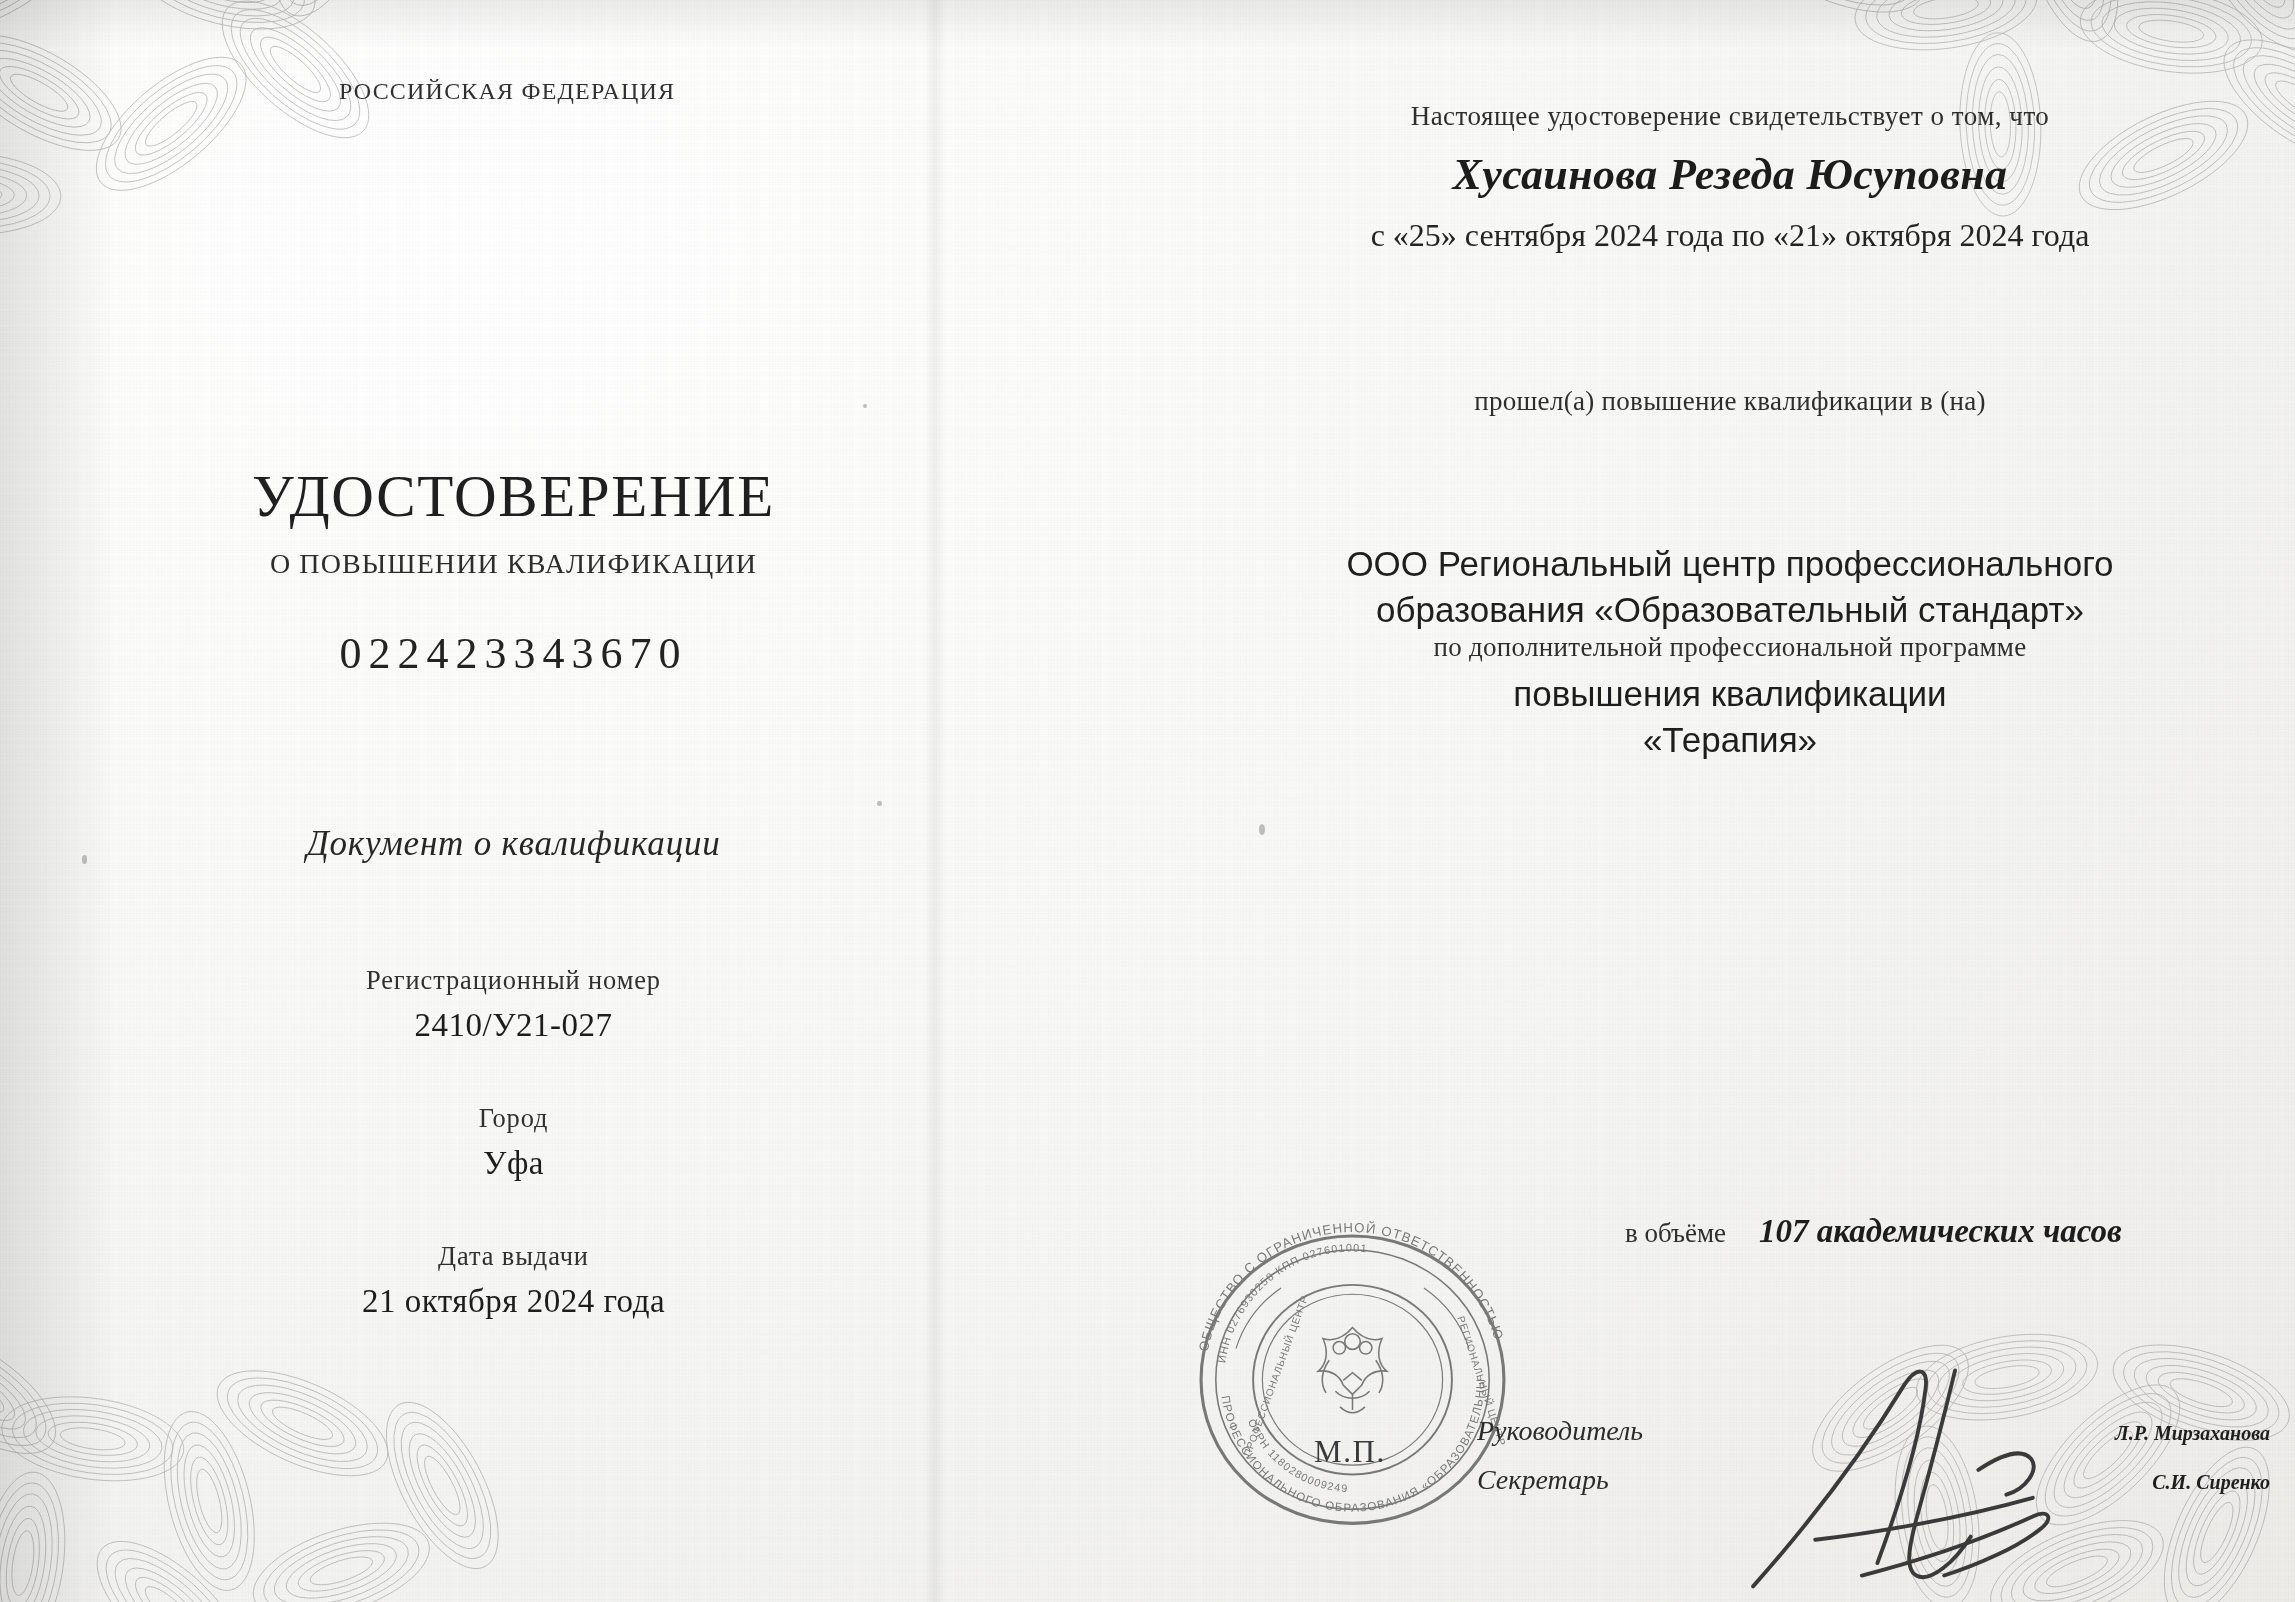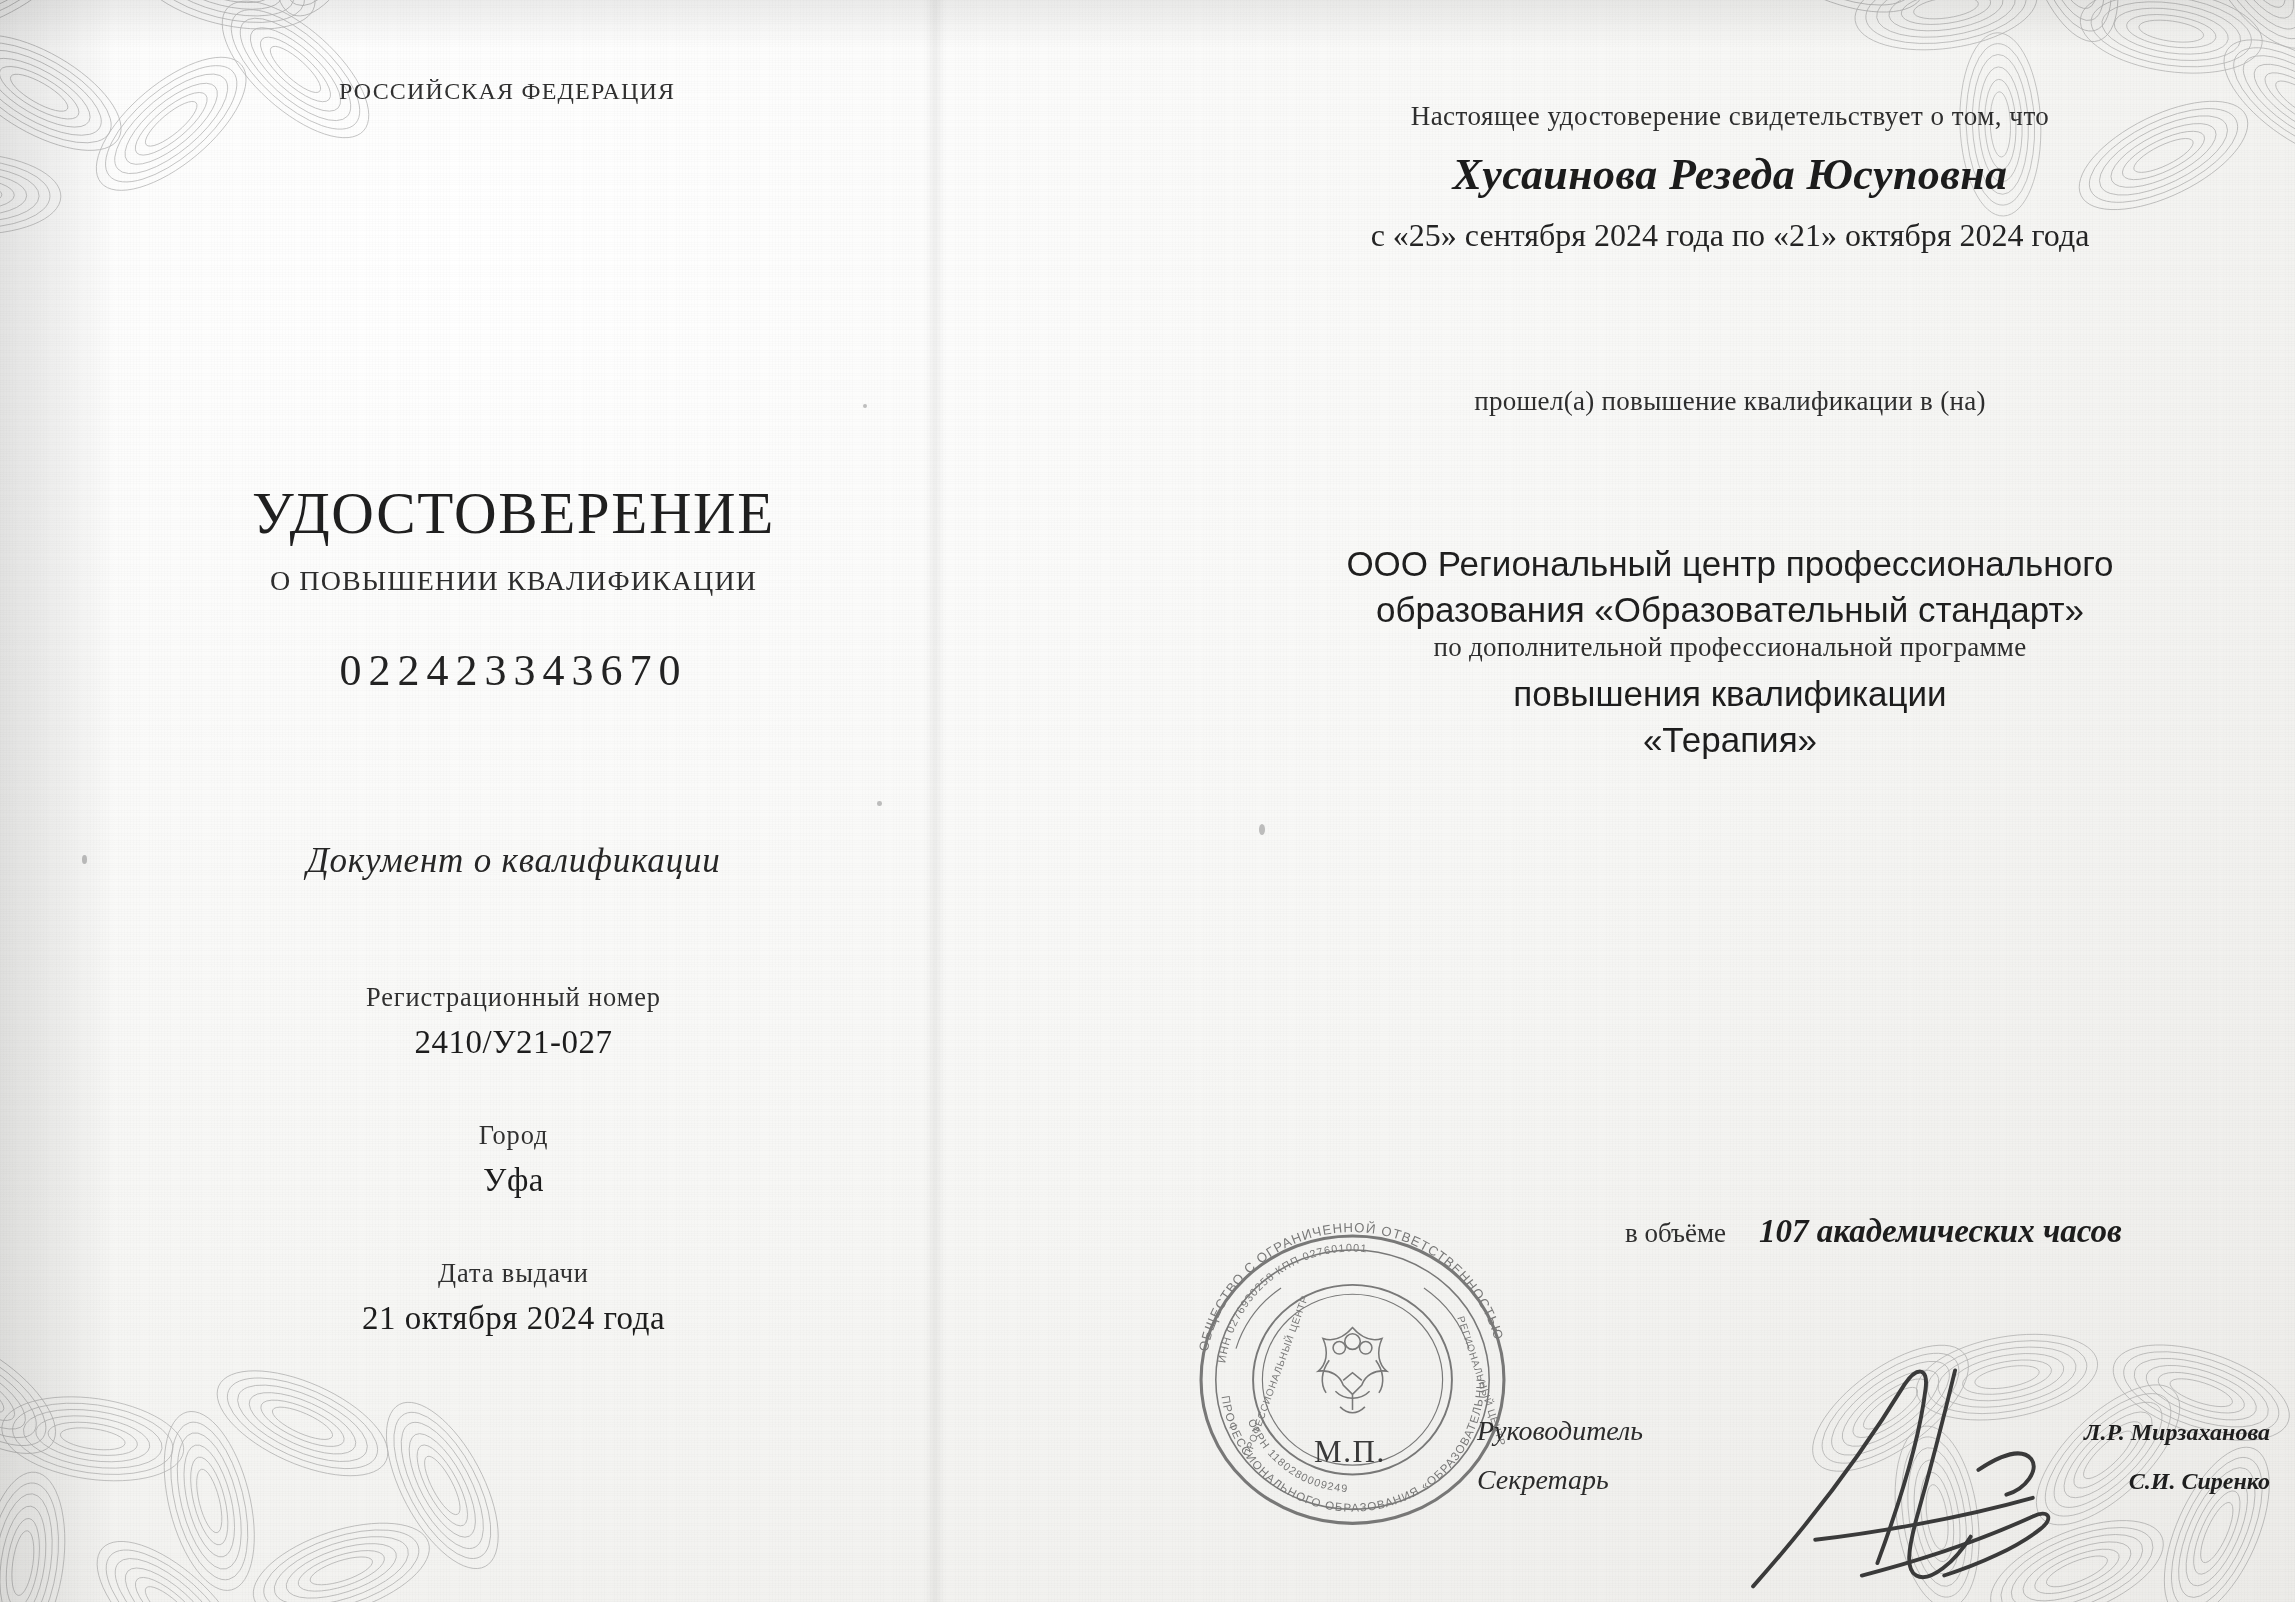--- a/index.html
+++ b/index.html
@@ -73,21 +73,21 @@
     letter-spacing: 1.2px;
     font-variant: small-caps;
     text-transform: uppercase;
     color: #303030;
     white-space: nowrap;
   }
 
   .left-col {
     position: absolute;
     left: 117px;
-    top: 483px;
+    top: 466px;
     width: 793px;
     text-align: center;
   }
   .title-main {
     font-size: 59px;
     letter-spacing: 1.6px;
     color: #1f1f1f;
     font-weight: 400;
     line-height: 1.05;
     white-space: nowrap;
@@ -219,21 +219,21 @@
     margin-bottom: 17px;
     white-space: nowrap;
   }
   .sig-role {
     font-size: 28px;
     font-style: italic;
     color: #2b2b2b;
     width: 233px;
   }
   .sig-name {
-    font-size: 24px;
+    font-size: 20px;
     font-style: italic;
     font-weight: 600;
     color: #1e1e1e;
     text-align: right;
     width: 326px;
   }
   .signature-scribble {
     position: absolute;
     left: 1722px;
     top: 1353px;

